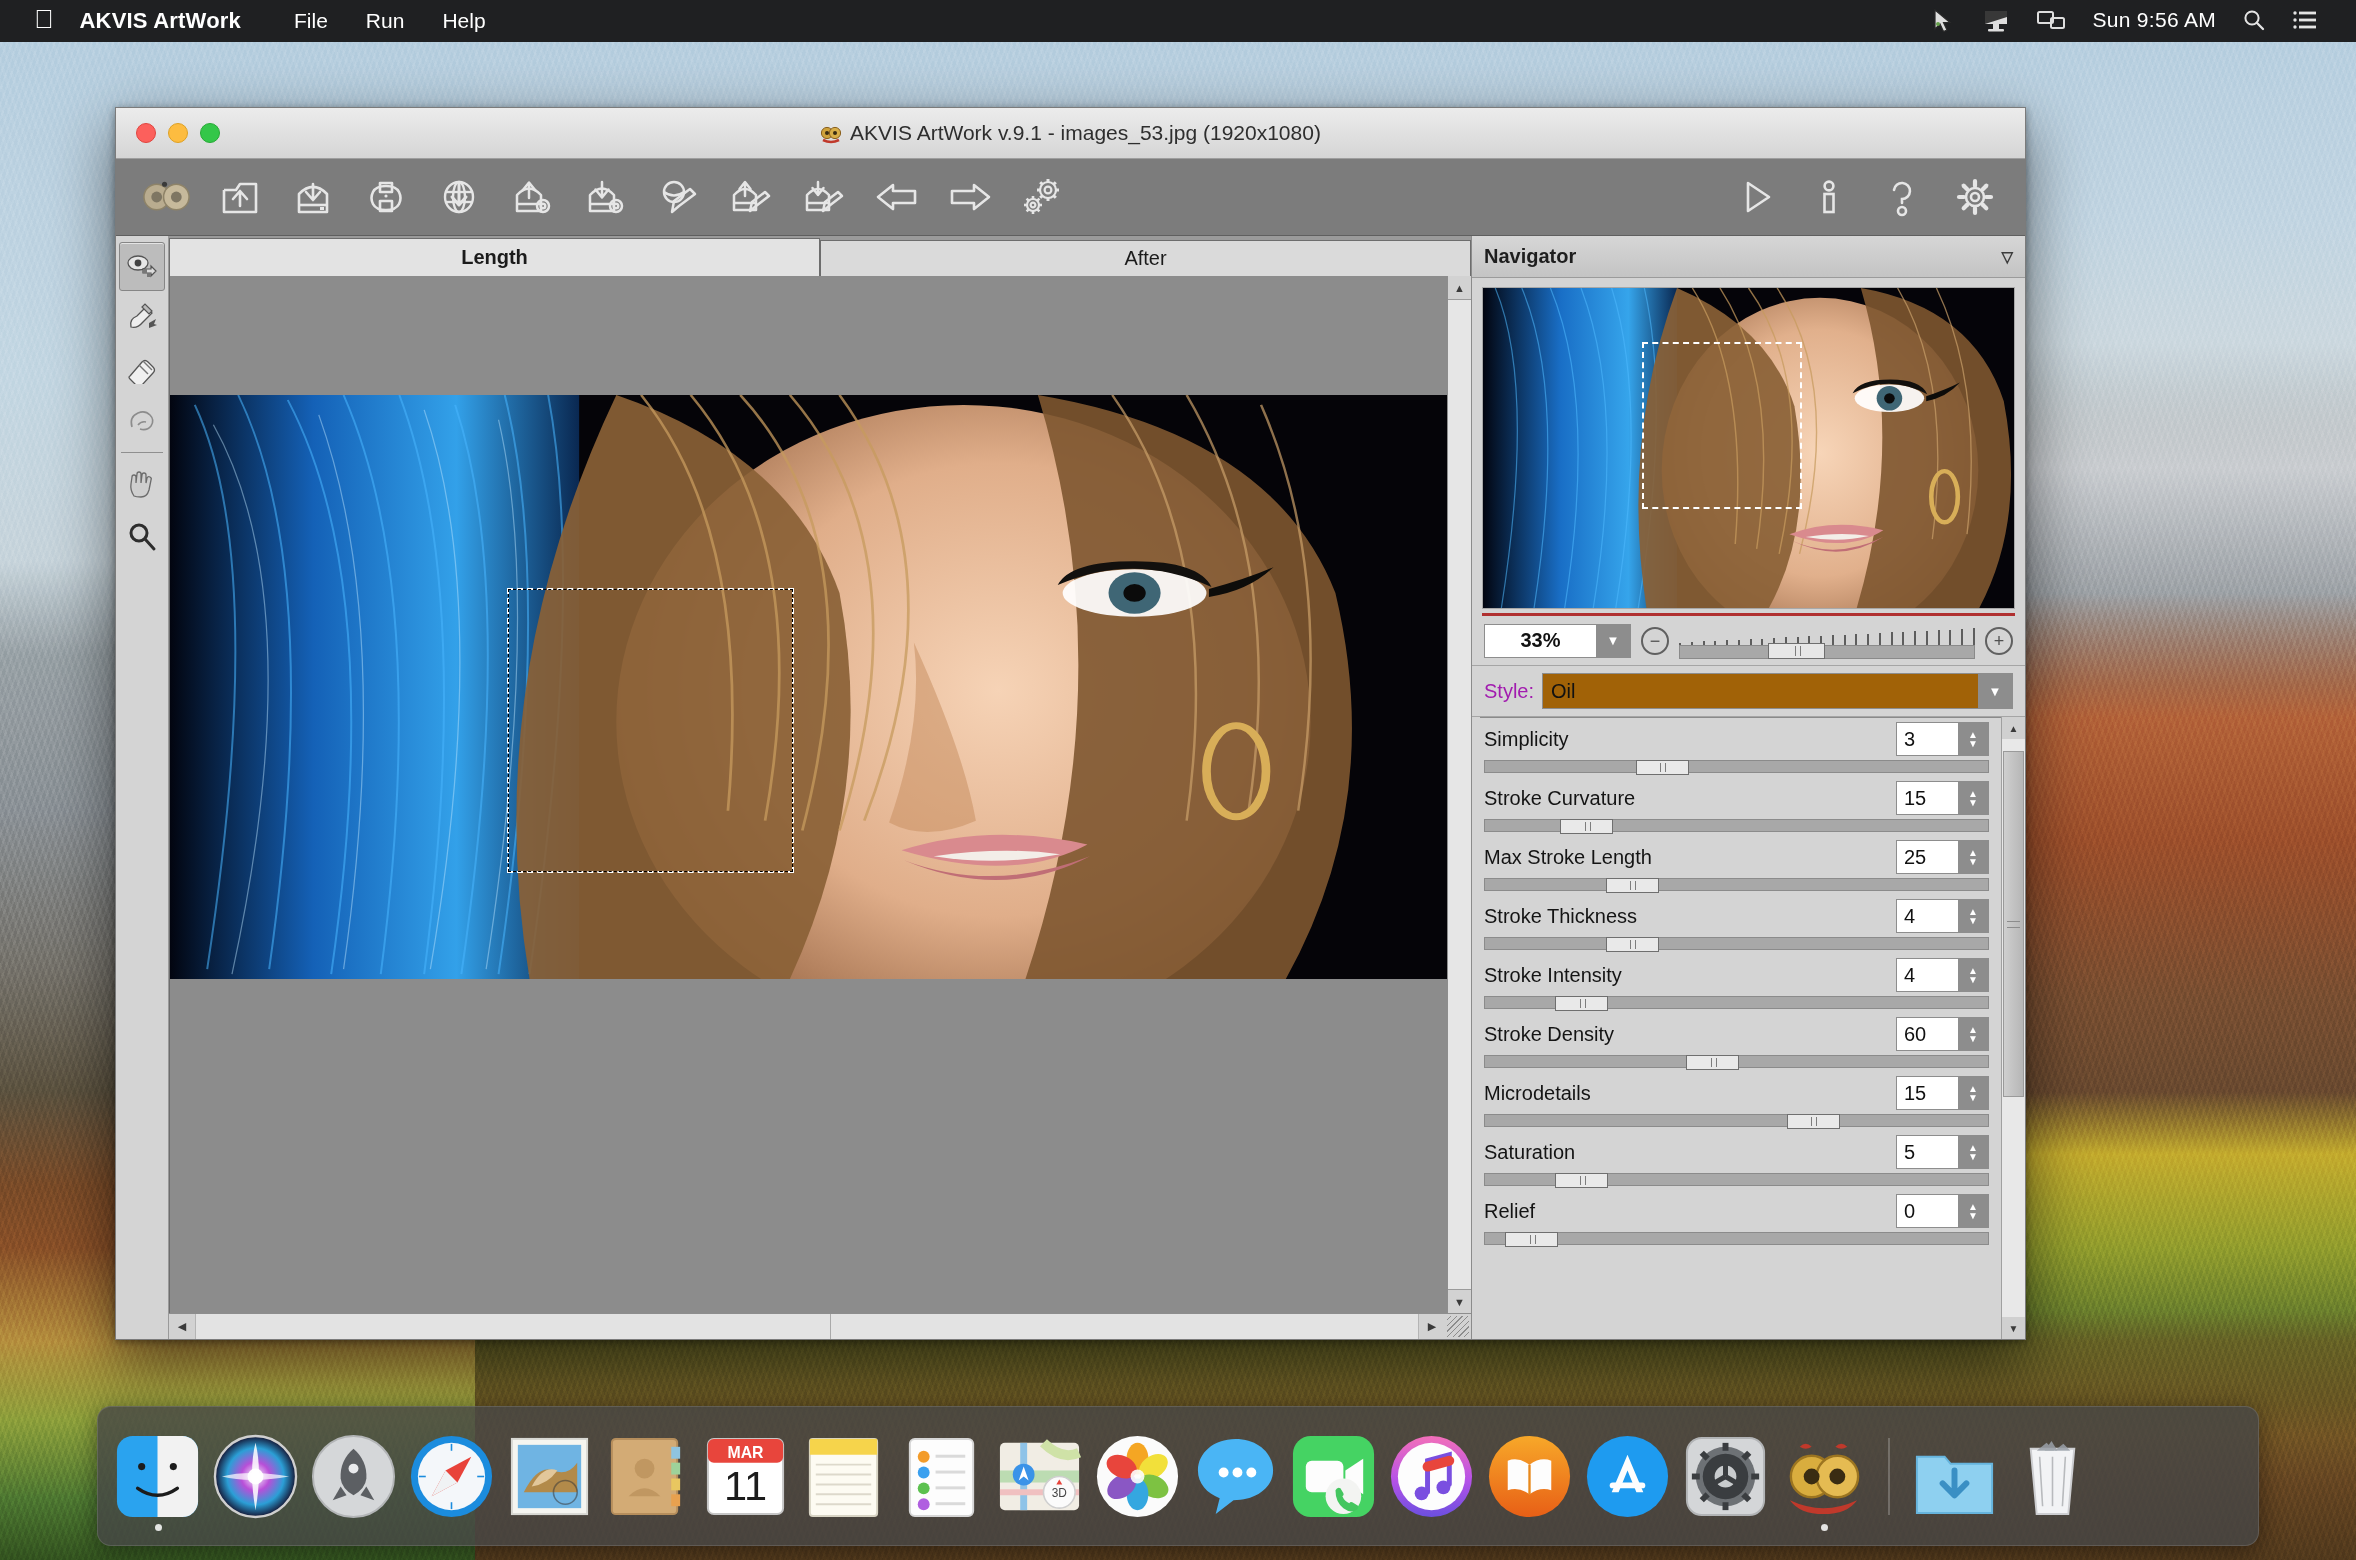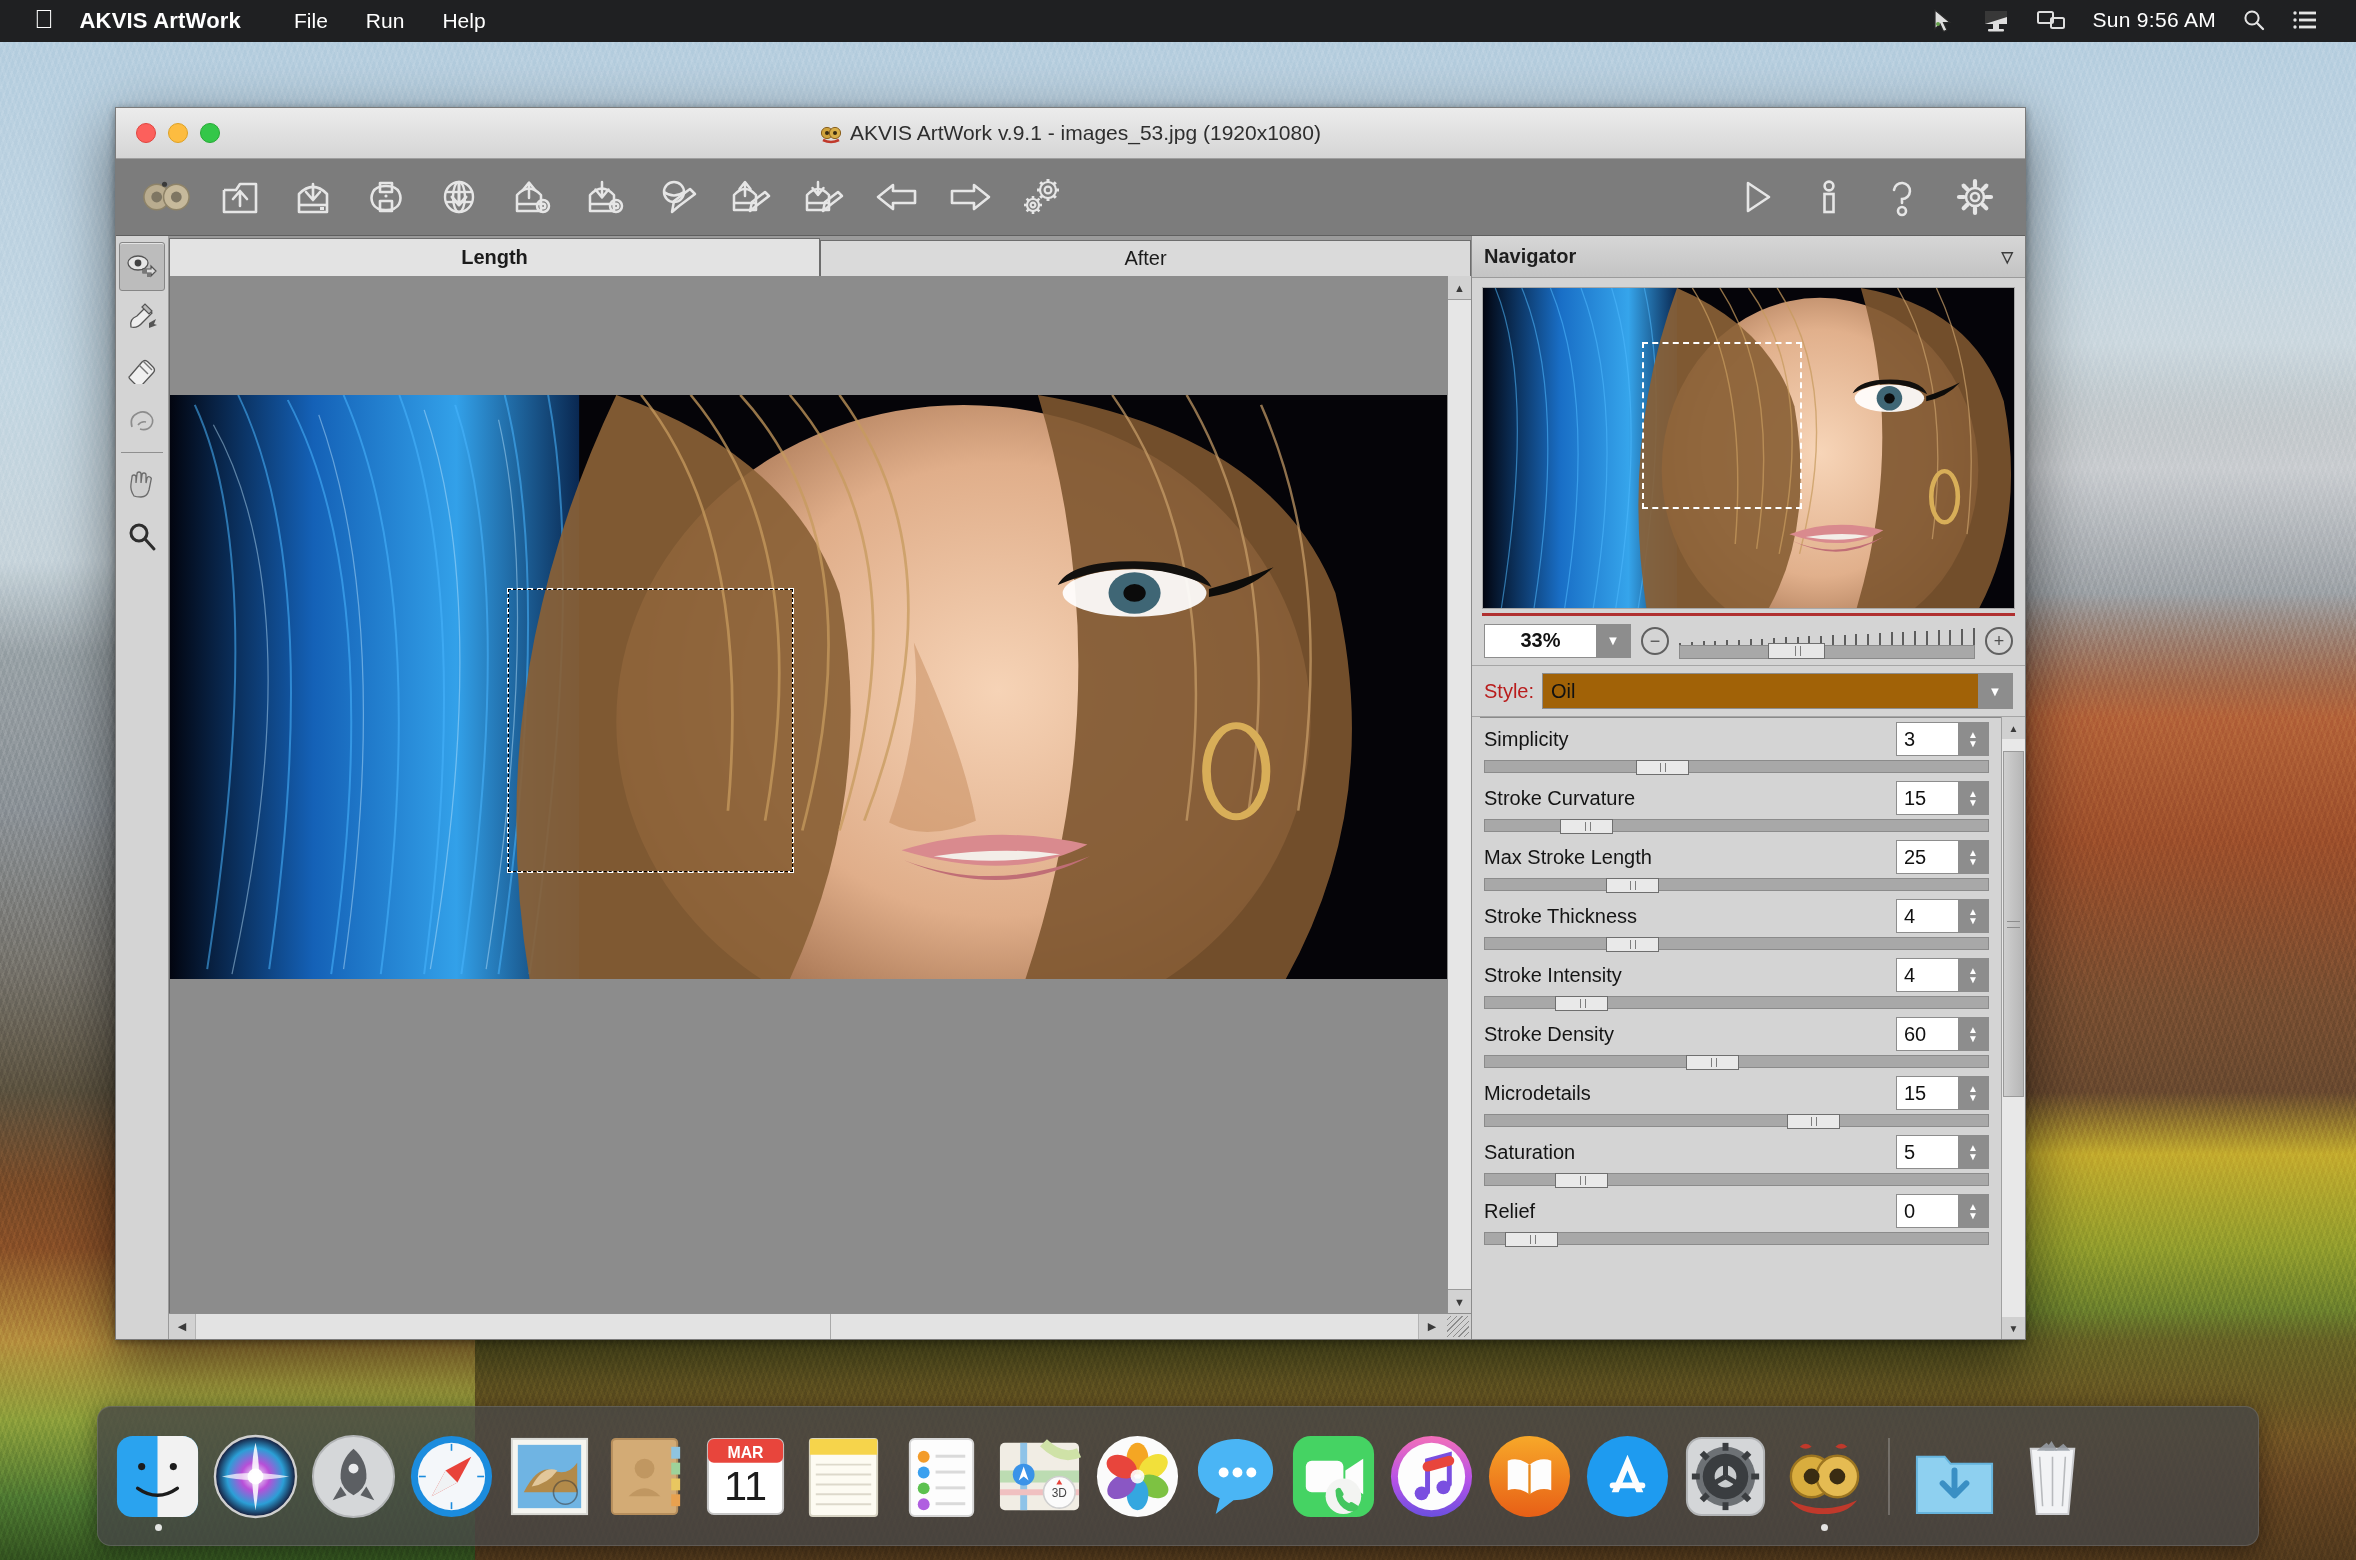--- a/index.html
+++ b/index.html
@@ -292,21 +292,21 @@
   #zoom-thumb::after {
     content: ""; position: absolute; left: 50%; top: 2px; bottom: 2px; width: 4px;
     margin-left: -2px; border-left: 1px solid #7d7d7d; border-right: 1px solid #7d7d7d;
   }
 
   #style-row {
     height: 51px; flex: 0 0 51px;
     display: flex; align-items: center; padding: 0 12px 0 12px; gap: 8px;
     border-bottom: 1px solid #a5a5a5;
   }
-  #style-label { font-size: 20px; color: #b91c1c; }
+  #style-label { font-size: 20px; color: #a21caf; }
   #style-combo { flex: 1 1 auto; display: flex; height: 36px; border: 1px solid #8d8d8d; }
   #style-value { flex: 1 1 auto; background: #a16207; display: flex; align-items: center; padding-left: 8px; font-size: 20px; color: #111; }
   #style-caret { width: 34px; background: #8d8d8d; display: flex; align-items: center; justify-content: center; color: #fff; font-size: 13px; }
 
   #panel-scroll-area { flex: 1 1 auto; display: flex; min-height: 0; }
   #params { flex: 1 1 auto; padding: 0; min-width: 0; }
 
   #param-tabs { display: flex; padding: 6px 0 0 8px; }
   .ptab {
     height: 36px; padding: 0 18px;

